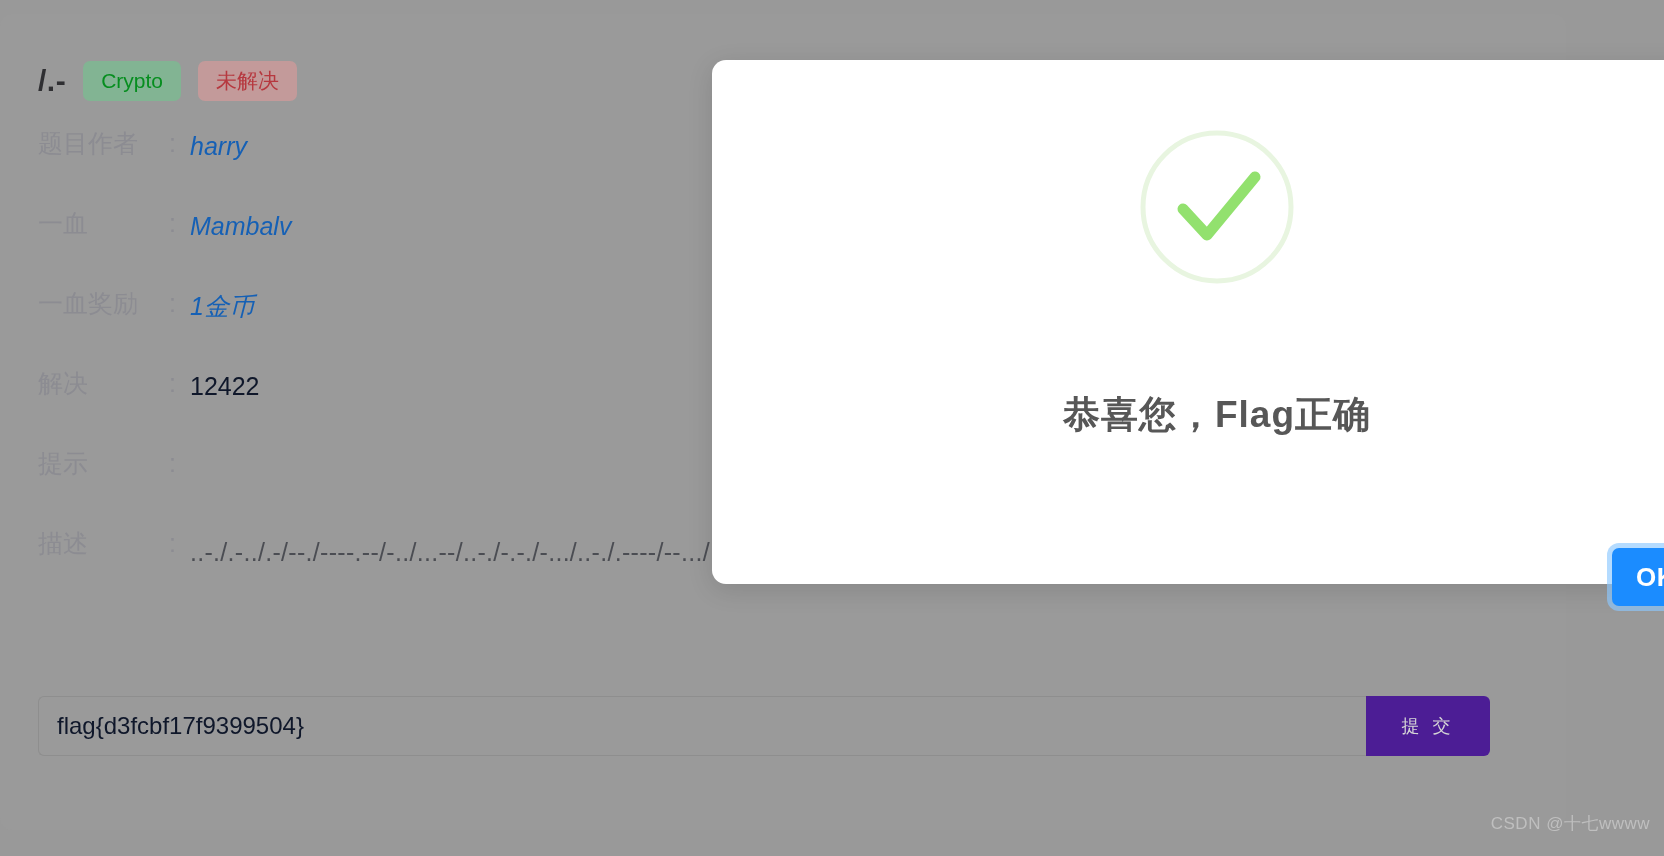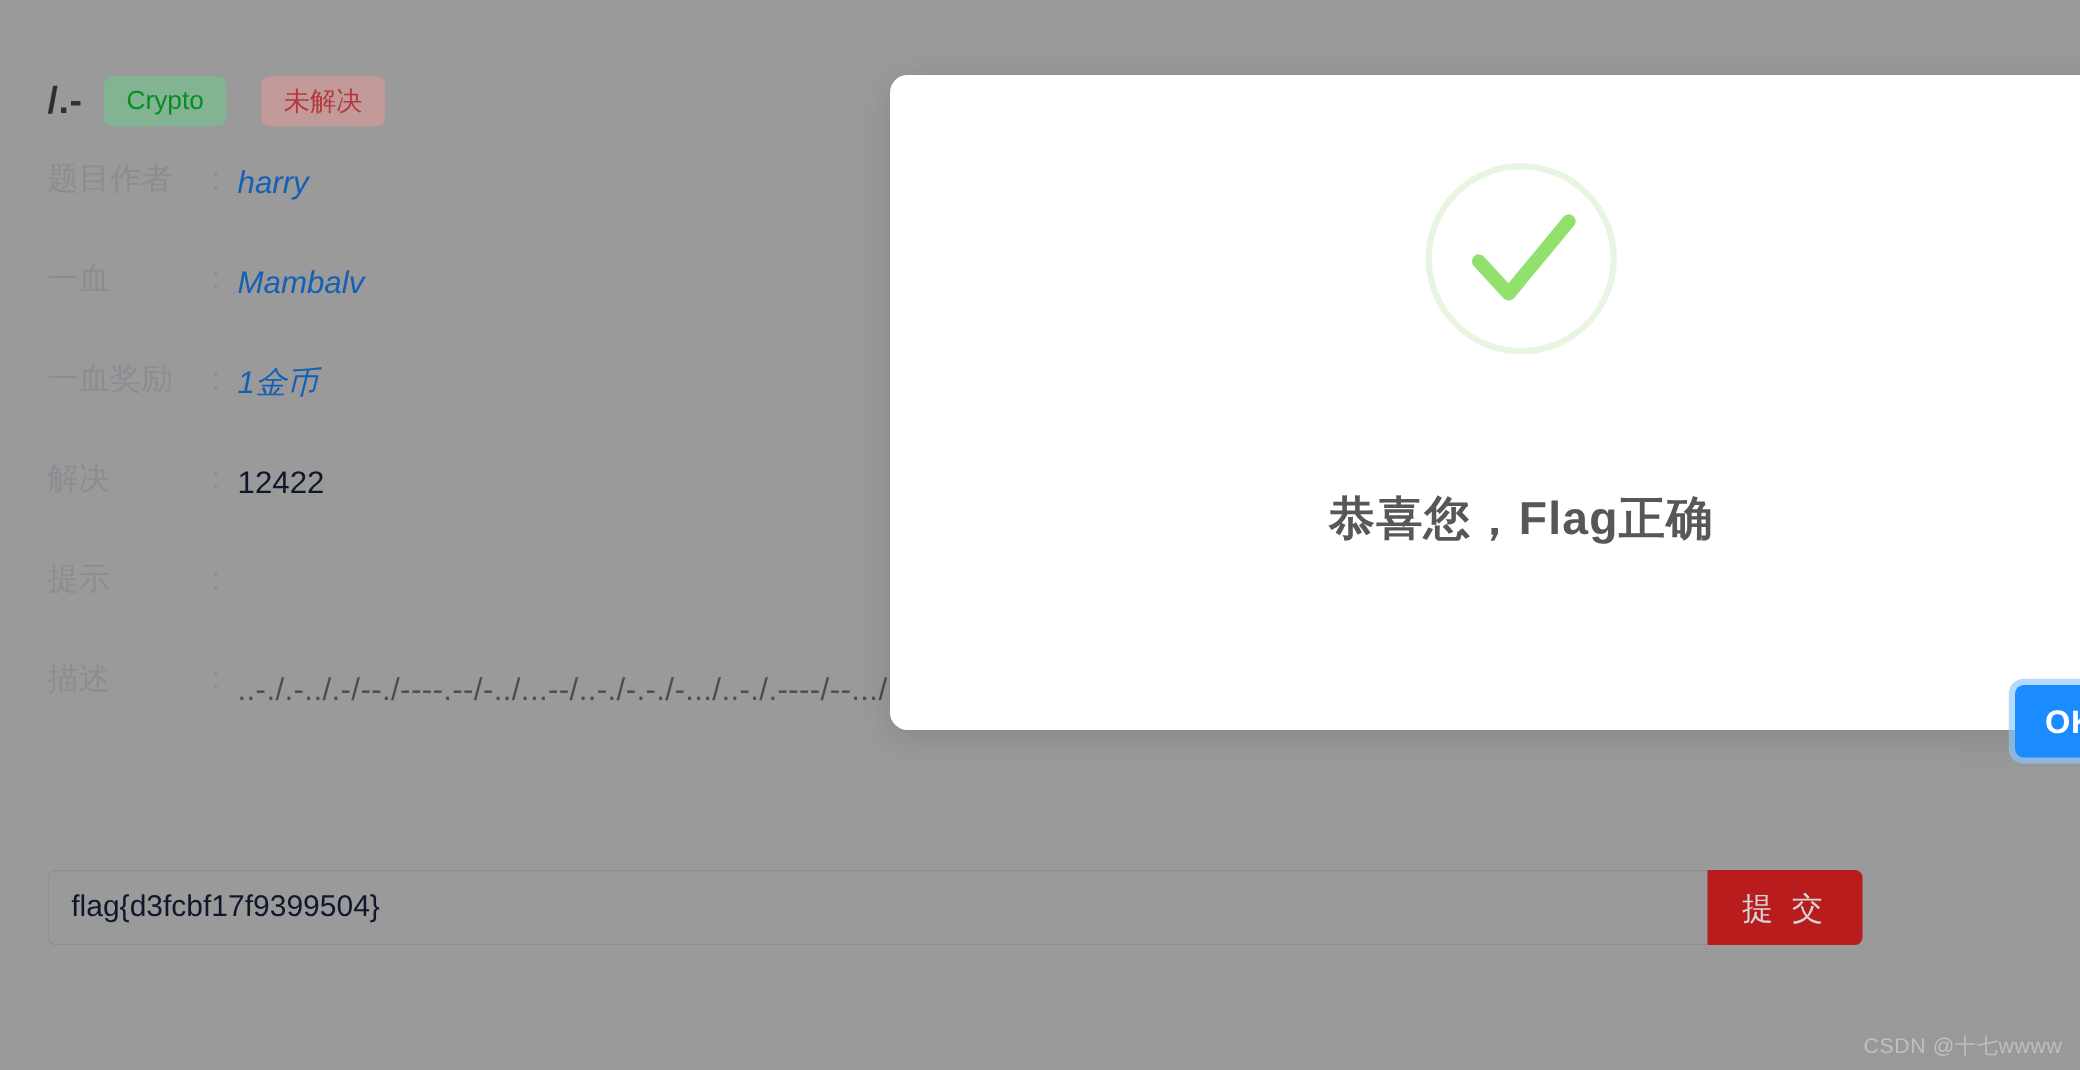--- a/index.html
+++ b/index.html
@@ -62,21 +62,20 @@
     font-size: 21px;
     box-sizing: border-box;
   }
   .tag-category {
     background: #82b493;
     color: #068e1f;
   }
   .tag-status {
     background: #c39a9a;
     color: #b6383f;
-    margin-left: 11px;
   }
 
   
   .meta-list {
     margin-top: 22px;
   }
   .meta-row {
     display: flex;
     align-items: flex-start;
     min-height: 80px;
@@ -135,35 +134,35 @@
     border-radius: 6px 0 0 6px;
     font-size: 24px;
     color: #0f172a;
     padding: 0 18px;
     font-family: "Liberation Sans", "DejaVu Sans", sans-serif;
     outline: none;
   }
   .submit-button {
     flex: 0 0 124px;
     height: 60px;
-    background: #b91c1c;
+    background: #4c1d95;
     color: #d6d6d6;
     border: none;
     border-radius: 0 6px 6px 0;
-    font-size: 25px;
+    font-size: 18px;
     letter-spacing: 4px;
     cursor: pointer;
     font-family: "Liberation Sans", "DejaVu Sans", sans-serif;
   }
 
   
   .watermark {
     position: absolute;
     right: 14px;
-    bottom: 8px;
+    bottom: 21px;
     font-size: 17px;
     color: #bfbfbf;
     letter-spacing: 0.5px;
     user-select: none;
   }
 
   
   .modal {
     position: absolute;
     left: 712px;

